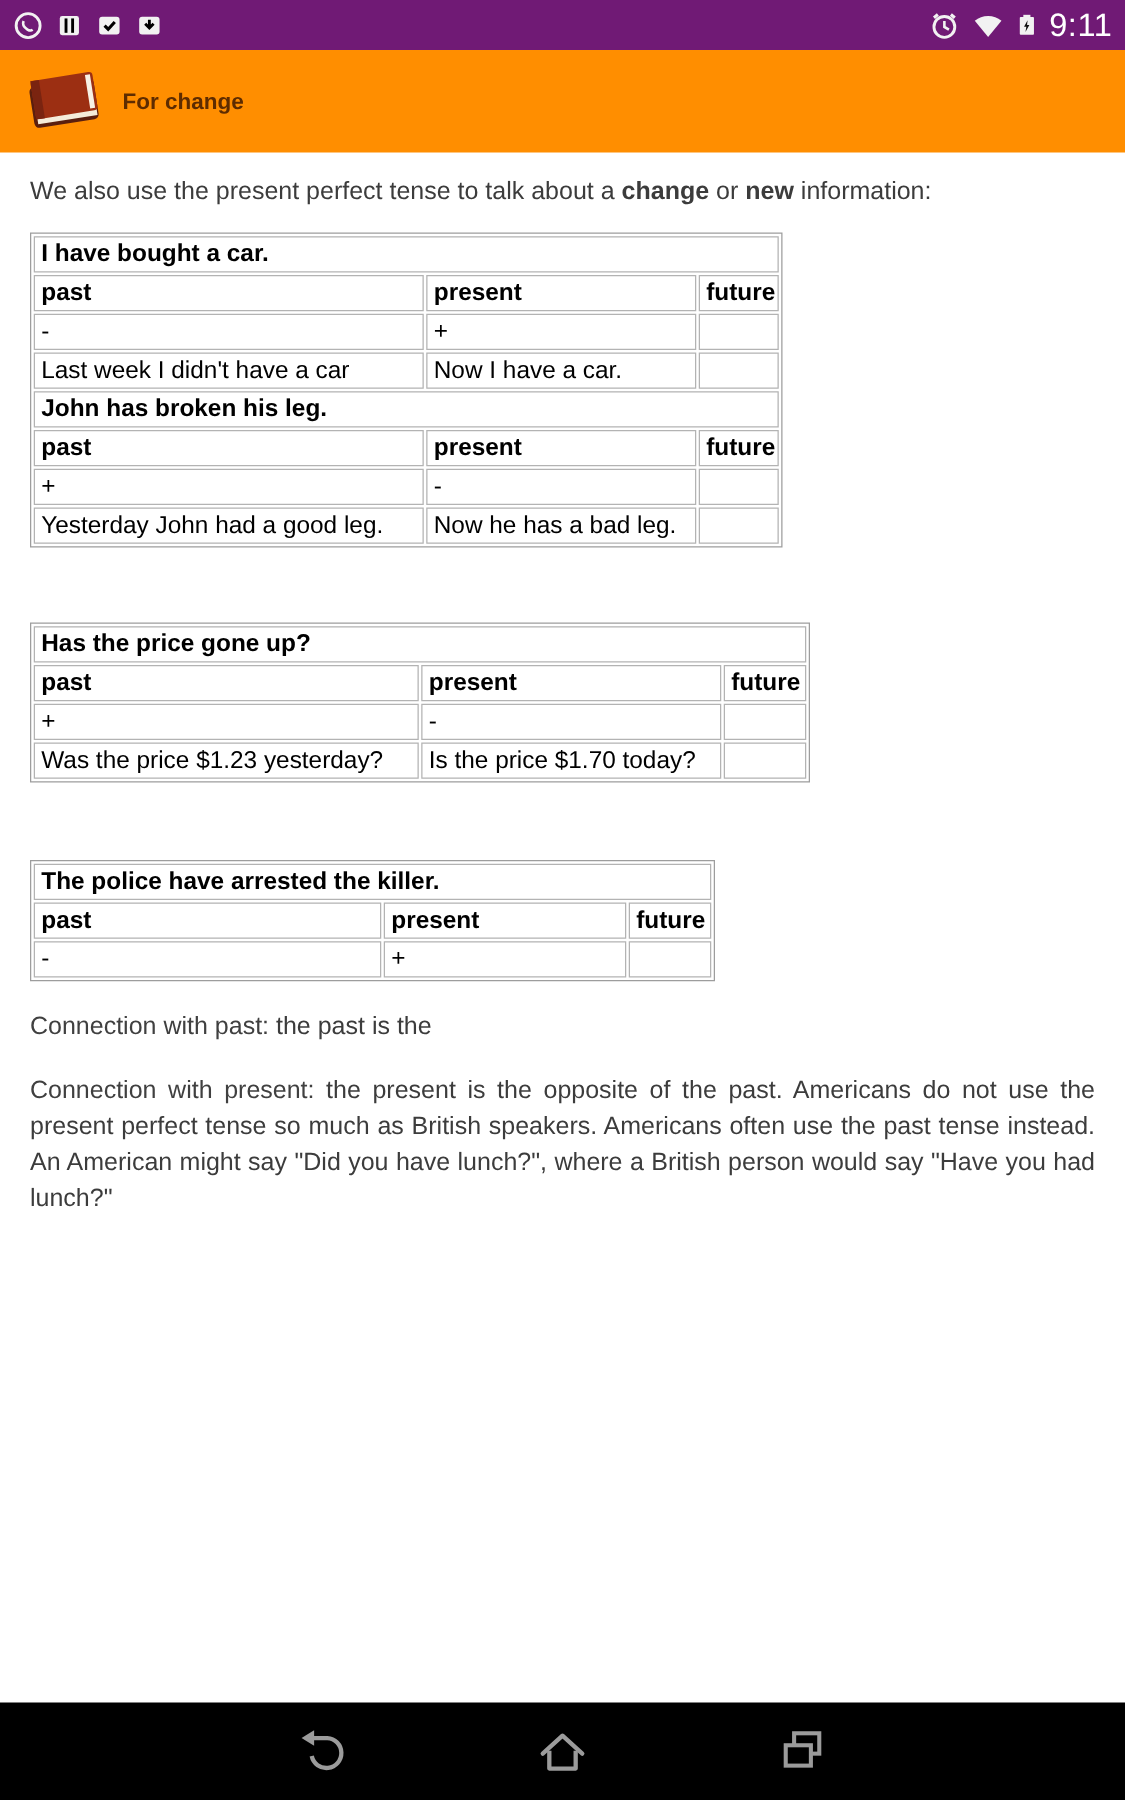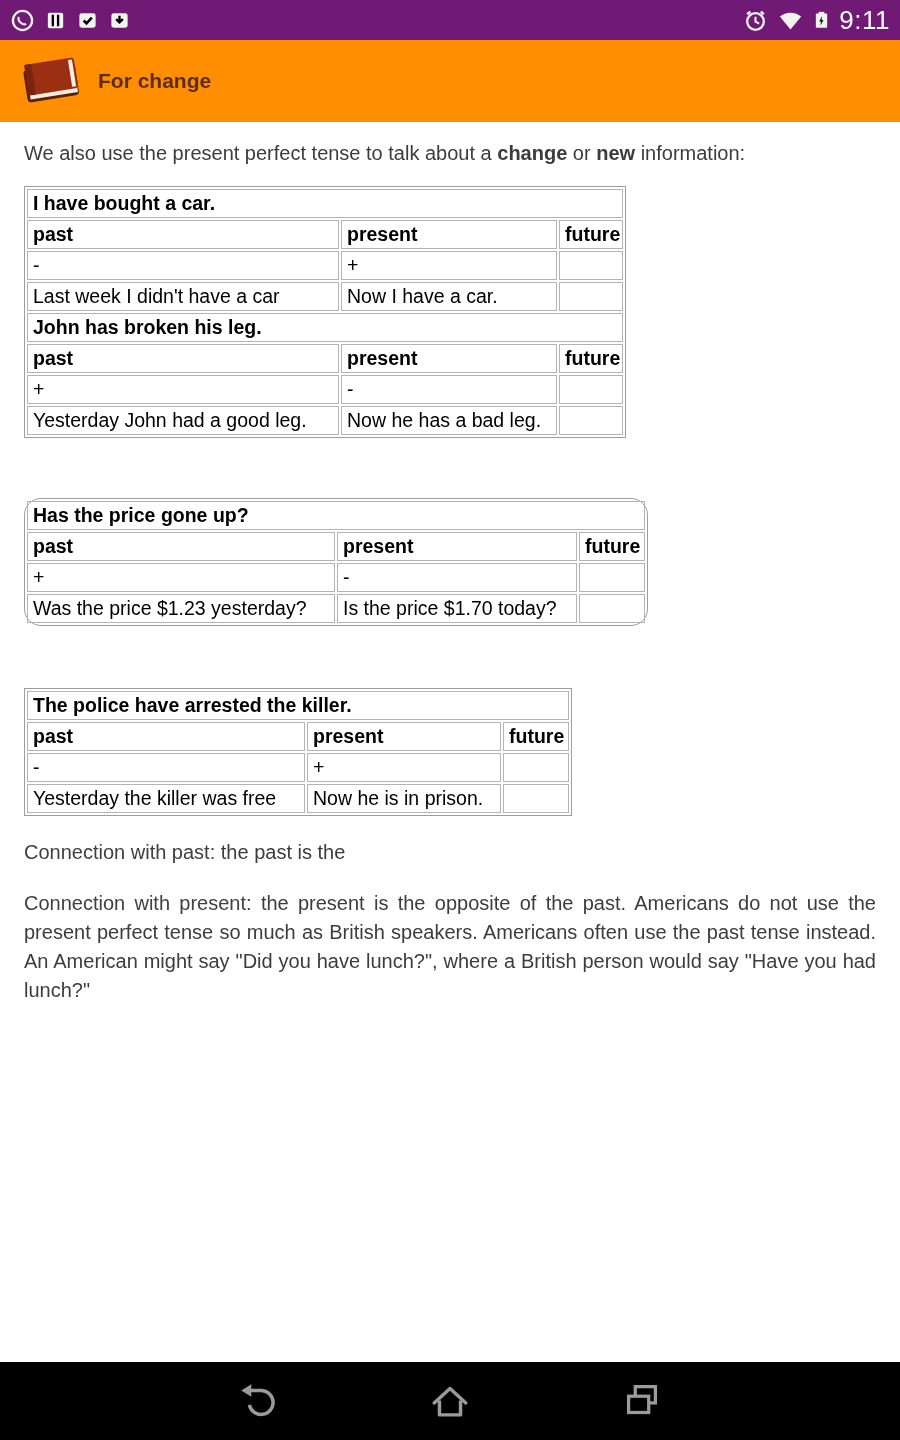--- a/index.html
+++ b/index.html
@@ -9,33 +9,33 @@
 
   
   .status-bar { height:40px; background:#701a75; display:flex; align-items:center; padding:0 10px; flex:0 0 auto; }
   .sb-left { display:flex; align-items:center; gap:9px; }
   .sb-right { margin-left:auto; display:flex; align-items:center; gap:9px; }
   .sb-time { font-size:26px; color:#fff; letter-spacing:0.5px; }
   .sb-ic { display:flex; align-items:center; }
 
   
   .app-header { height:82px; background:#FF8E00; display:flex; align-items:center; padding:0 16px; gap:12px; flex:0 0 auto; }
-  .app-title { font-size:21px; font-weight:bold; color:#5e2c00; }
+  .app-title { font-size:18px; font-weight:bold; color:#5e2c00; }
   .book-wrap { width:70px; height:62px; display:flex; align-items:center; justify-content:center; }
 
   
   .content { flex:1; padding:0 24px; color:#3c3c3c; }
   .intro { margin-top:18px; font-size:20px; line-height:1.3; }
   .intro b { font-weight:bold; }
 
   table.gram { border-collapse:separate; border-spacing:2px; border:1px solid #9d9d9d; background:#fff; table-layout:fixed; }
   table.gram td { border:1px solid #b3b3b3; font-size:19.5px; color:#000000; padding:2px 5px; height:27px; vertical-align:middle; overflow:hidden; white-space:nowrap; }
   table.gram td.ttl, table.gram td.hdr { font-weight:bold; }
   .t1 { margin-top:20px; width:596px; }
-  .t2 { margin-top:60px; width:620px;border-radius:17px; }
+  .t2 { margin-top:60px; width:620px; }
   .t3 { margin-top:62px; width:544px; }
 
   .note { margin-top:22px; font-size:20px; line-height:29px; }
   .note-label { color:#404040; }
   .justify { text-align:justify; }
 
   
   .nav-bar { height:78px; background:#000; display:flex; align-items:center; justify-content:center; gap:146px; flex:0 0 auto; }
   .nav-btn { width:46px; height:46px; display:flex; align-items:center; justify-content:center; cursor:pointer; }
 </style>
@@ -202,25 +202,20 @@
       <tr>
         <td class="hdr">past</td>
         <td class="hdr">present</td>
         <td class="hdr">future</td>
       </tr>
       <tr>
         <td>-</td>
         <td>+</td>
         <td></td>
       </tr>
-      <tr>
-        <td>Yesterday the killer was free</td>
-        <td>Now he is in prison.</td>
-        <td></td>
-      </tr>
     </tbody>
       </table>
 
     <p class="note"><span class="note-label">Connection with past:</span><span> the past is the</span></p>
 
 
     <p class="note justify"><span class="note-label">Connection with present:</span><span> the present is the opposite of the past. Americans do not use the present perfect tense so much as British speakers. Americans often use the past tense instead. An American might say "Did you have lunch?", where a British person would say "Have you had lunch?"</span></p>
 
   </div>
 

